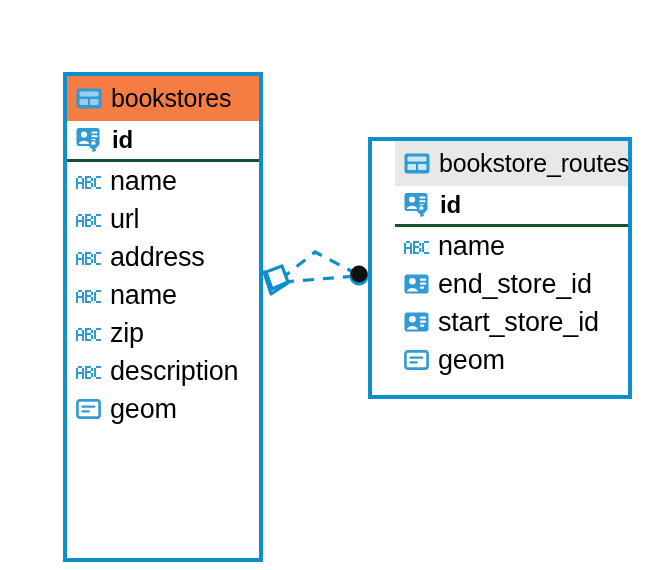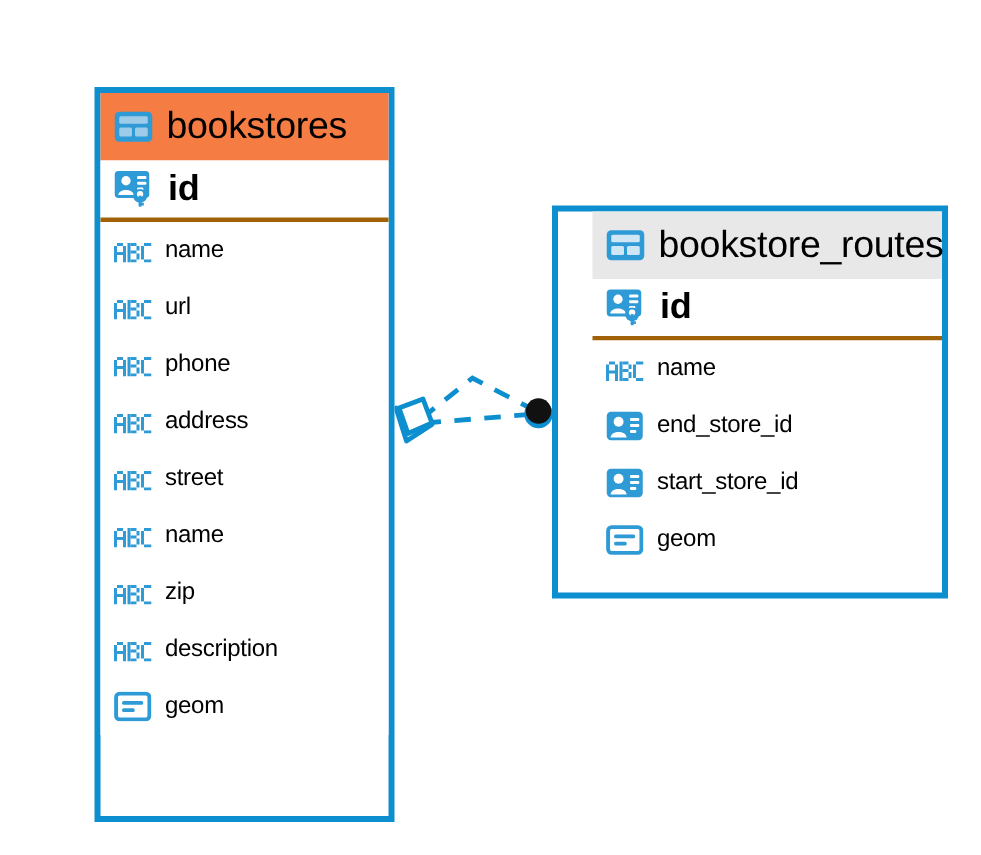--- a/index.html
+++ b/index.html
@@ -23,21 +23,21 @@
 
   
   .entity {
     position: absolute;
     box-sizing: border-box;
     border: 4px solid #0d8ecf;
     background: #ffffff;
   }
   #entity-bookstores {
     left: 63px;
-    top: 58px;
+    top: 72px;
     width: 200px;
     height: 490px;
   }
   #entity-bookstore-routes {
     left: 368px;
     top: 137px;
     width: 264px;
     height: 262px;
     padding-left: 23px;
   }
@@ -55,36 +55,36 @@
 
   .entity-title {
     font-size: 25px;
     color: #000000;
     white-space: nowrap;
     letter-spacing: -0.2px;
   }
 
   
   .pk-band {
-    border-bottom: 3px solid #a16207;
+    border-bottom: 3px solid #14532d;
     background: #ffffff;
   }
 
   .field-list { background: #ffffff; }
 
   .field-row {
     display: flex;
     align-items: center;
     gap: 9px;
     padding: 2px 10px 2px 9px;
     box-sizing: border-box;
     height: 38px;
   }
   .field-name {
-    font-size: 16px;
+    font-size: 27px;
     color: #000000;
     white-space: nowrap;
     letter-spacing: -0.2px;
   }
   .field-name.bold { font-weight: bold; font-size: 24px; }
 
   .ico {
     flex: 0 0 auto;
     display: block;
     line-height: 0;
@@ -219,67 +219,21 @@
                 <rect x="15" y="4" width="2" height="3"></rect>
         <rect x="11" y="7" width="4" height="2"></rect>
                 <rect x="15" y="9" width="2" height="4"></rect>
         <rect x="11" y="13" width="4" height="2"></rect>
 
         <rect x="18" y="4" width="2" height="9"></rect>
         <rect x="20" y="2" width="5" height="2"></rect>
                 <rect x="20" y="13" width="5" height="2"></rect>
       </g>
     </svg></span>
-          <span class="field-name">phone</span>
-        </div>
-        <div class="field-row">
-          <span class="ico"><svg width="25" height="15" viewBox="0 0 25 15" xmlns="http://www.w3.org/2000/svg">
-      <g fill="#2e9ad6">
-
-        <rect x="0" y="4" width="2" height="11"></rect>
-                <rect x="6" y="4" width="2" height="11"></rect>
-        <rect x="2" y="2" width="4" height="2"></rect>
-                <rect x="2" y="8" width="4" height="2"></rect>
-
-        <rect x="9" y="2" width="2" height="13"></rect>
-        <rect x="11" y="2" width="4" height="2"></rect>
-                <rect x="15" y="4" width="2" height="3"></rect>
-        <rect x="11" y="7" width="4" height="2"></rect>
-                <rect x="15" y="9" width="2" height="4"></rect>
-        <rect x="11" y="13" width="4" height="2"></rect>
-
-        <rect x="18" y="4" width="2" height="9"></rect>
-        <rect x="20" y="2" width="5" height="2"></rect>
-                <rect x="20" y="13" width="5" height="2"></rect>
-      </g>
-    </svg></span>
           <span class="field-name">address</span>
-        </div>
-        <div class="field-row">
-          <span class="ico"><svg width="25" height="15" viewBox="0 0 25 15" xmlns="http://www.w3.org/2000/svg">
-      <g fill="#2e9ad6">
-
-        <rect x="0" y="4" width="2" height="11"></rect>
-                <rect x="6" y="4" width="2" height="11"></rect>
-        <rect x="2" y="2" width="4" height="2"></rect>
-                <rect x="2" y="8" width="4" height="2"></rect>
-
-        <rect x="9" y="2" width="2" height="13"></rect>
-        <rect x="11" y="2" width="4" height="2"></rect>
-                <rect x="15" y="4" width="2" height="3"></rect>
-        <rect x="11" y="7" width="4" height="2"></rect>
-                <rect x="15" y="9" width="2" height="4"></rect>
-        <rect x="11" y="13" width="4" height="2"></rect>
-
-        <rect x="18" y="4" width="2" height="9"></rect>
-        <rect x="20" y="2" width="5" height="2"></rect>
-                <rect x="20" y="13" width="5" height="2"></rect>
-      </g>
-    </svg></span>
-          <span class="field-name">street</span>
         </div>
         <div class="field-row">
           <span class="ico"><svg width="25" height="15" viewBox="0 0 25 15" xmlns="http://www.w3.org/2000/svg">
       <g fill="#2e9ad6">
 
         <rect x="0" y="4" width="2" height="11"></rect>
                 <rect x="6" y="4" width="2" height="11"></rect>
         <rect x="2" y="2" width="4" height="2"></rect>
                 <rect x="2" y="8" width="4" height="2"></rect>
 

